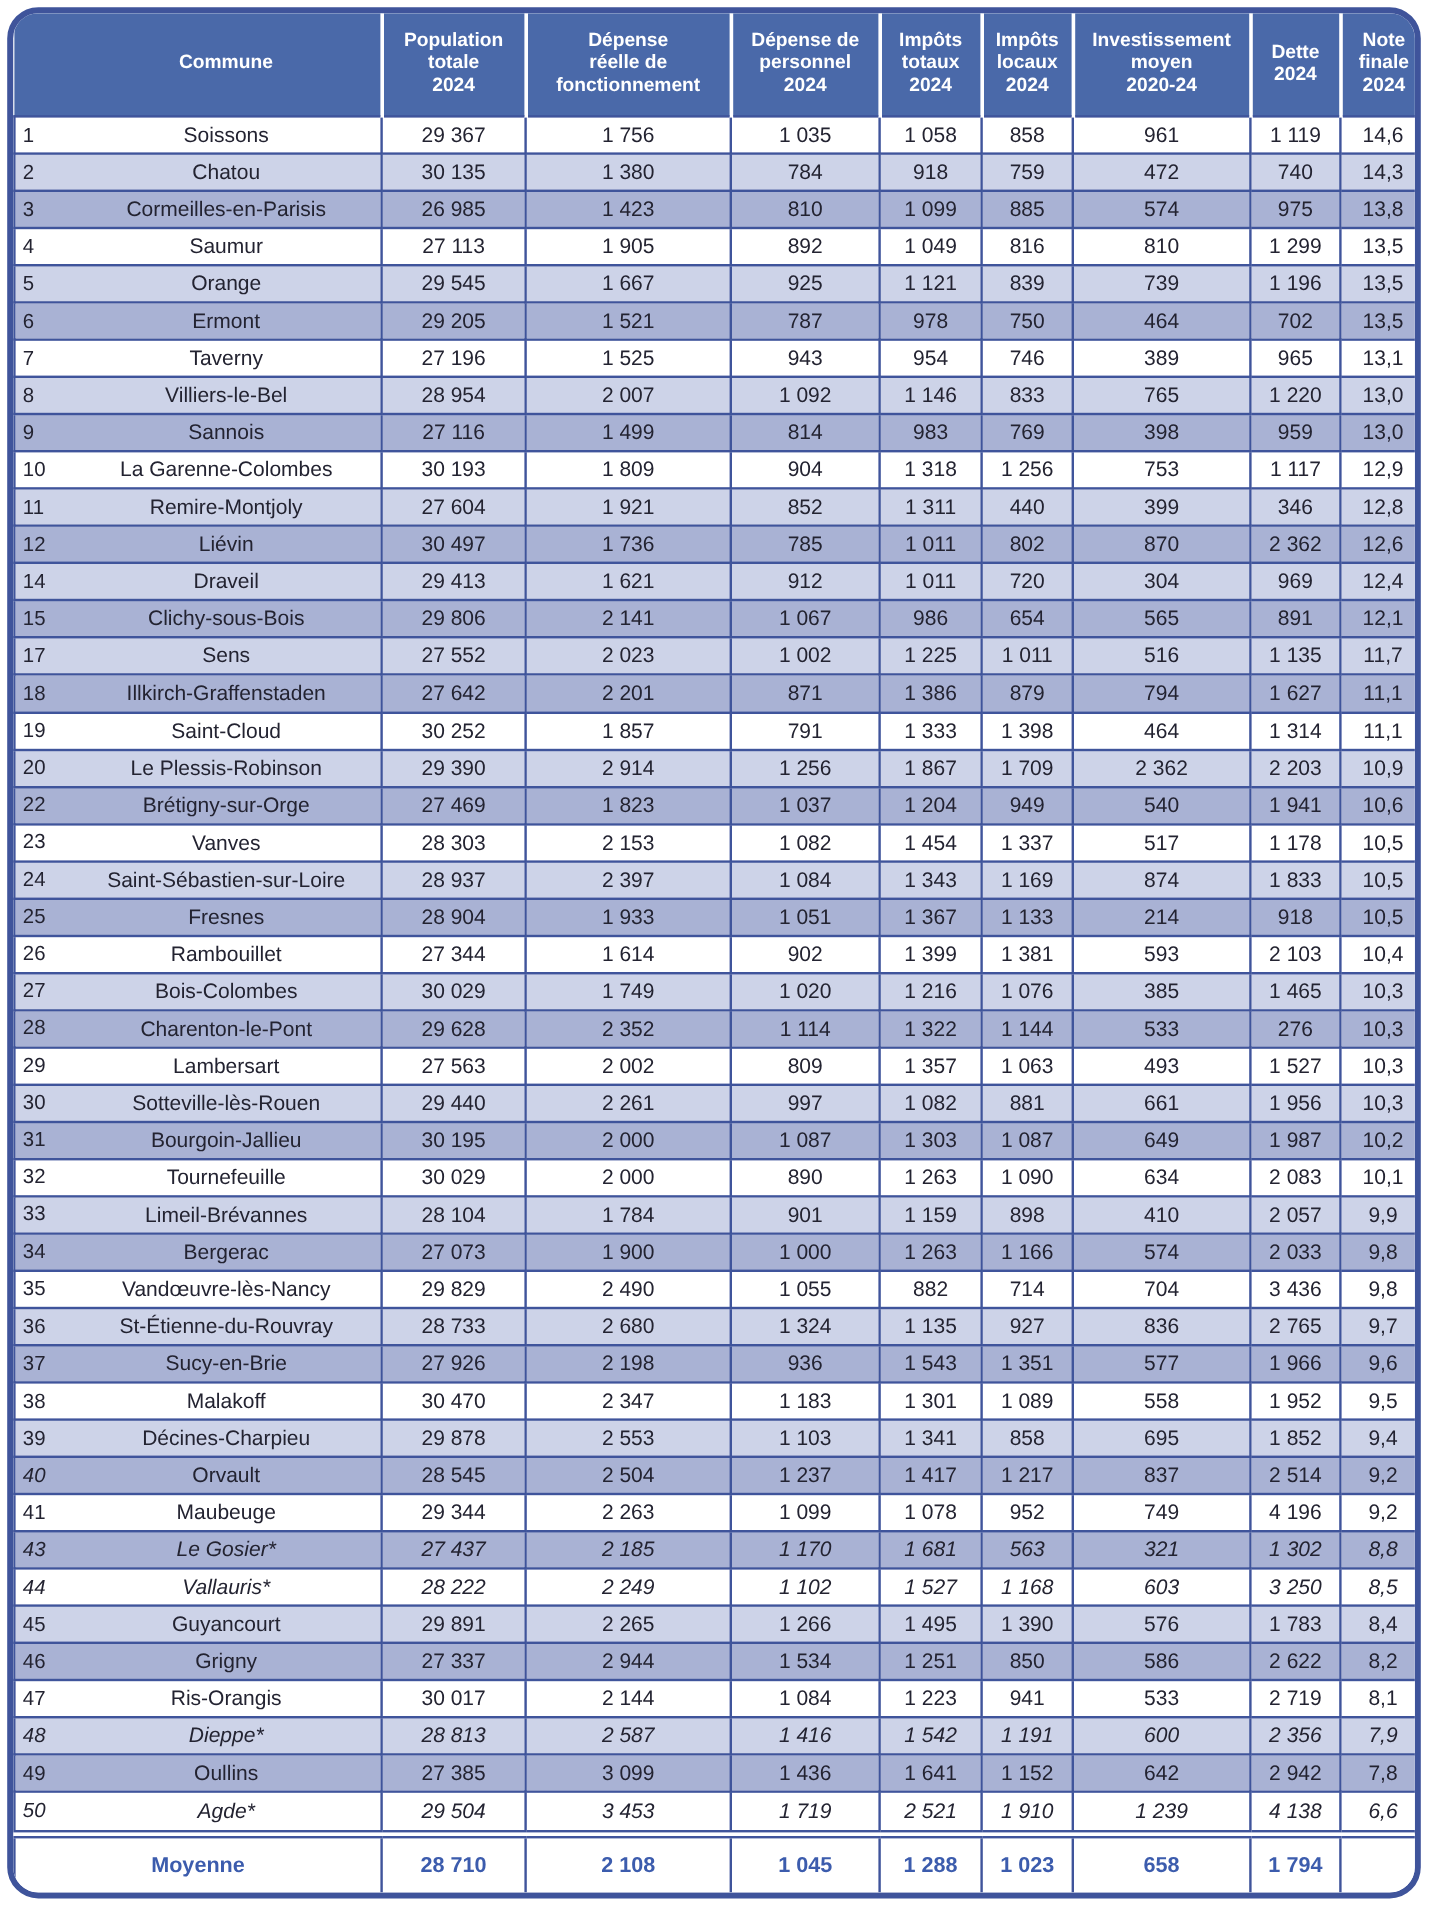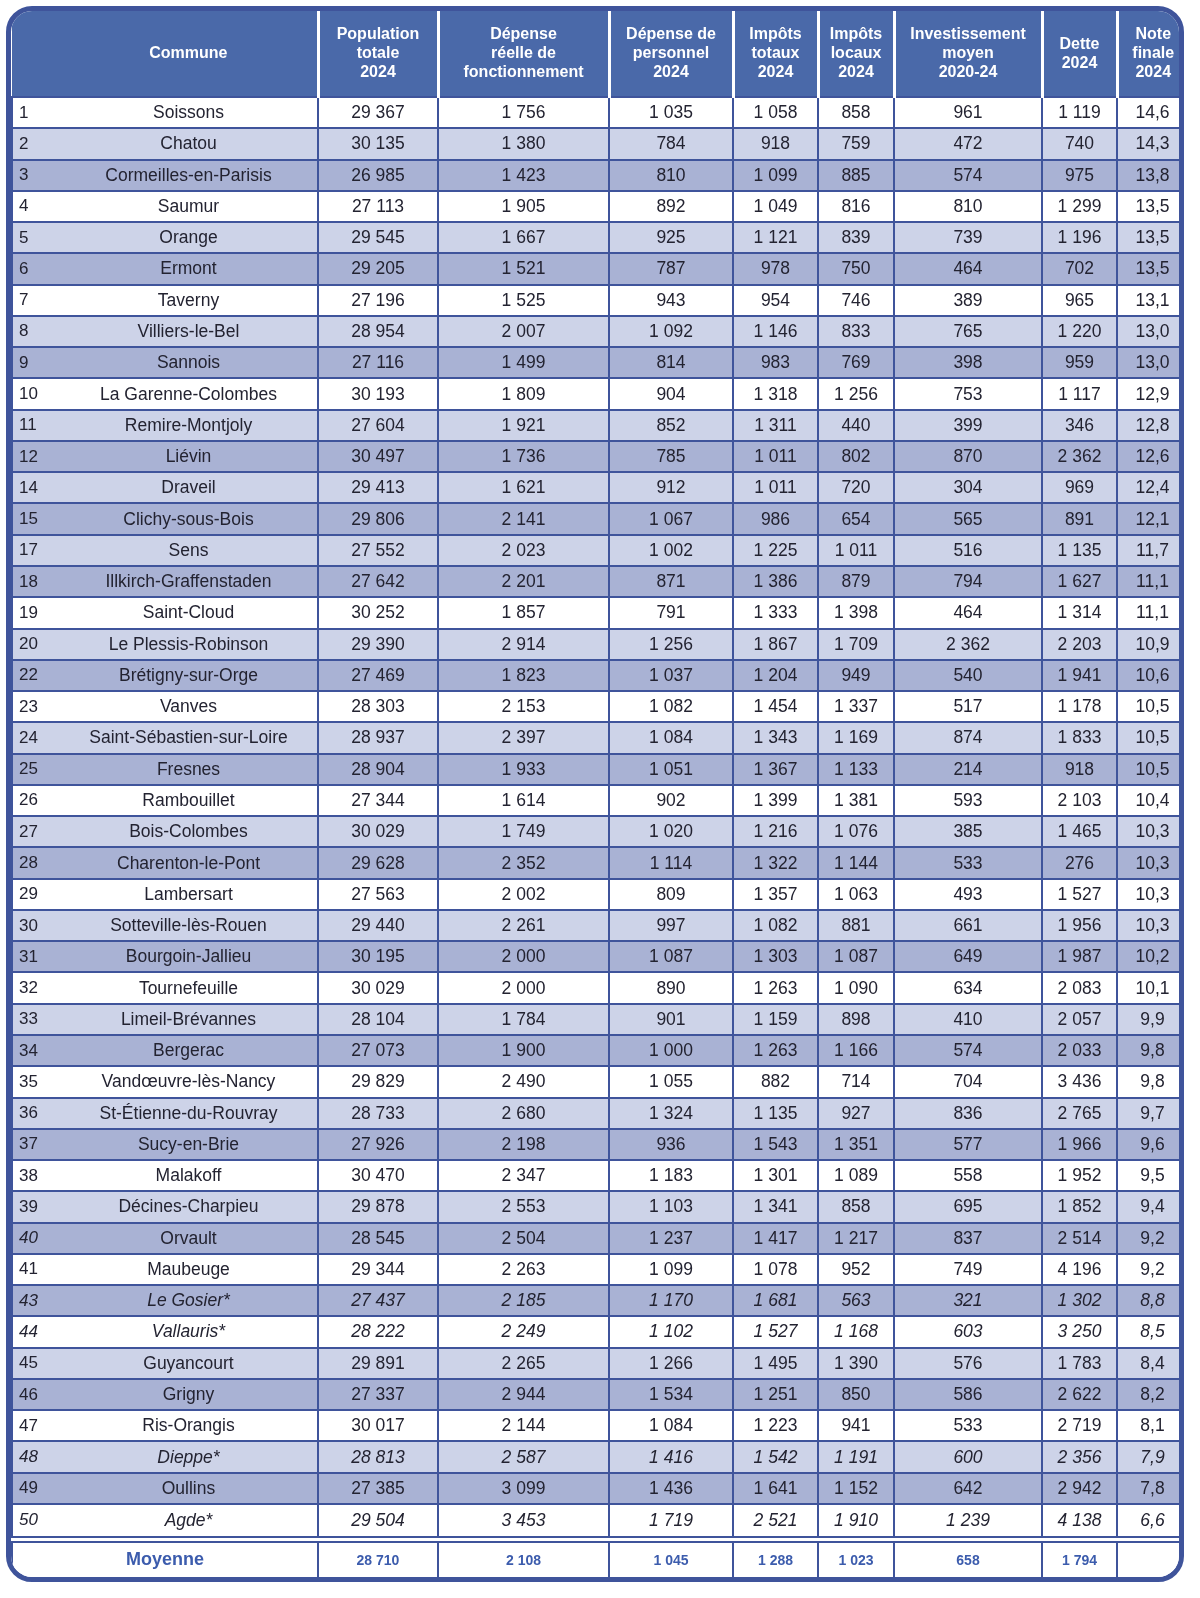--- a/index.html
+++ b/index.html
@@ -35,25 +35,25 @@
     text-align:left;padding-left:6px;border-right:hidden;font-size:17px;
   }
   td.name{border-left:hidden;}
   td.note{font-weight:400;}
   tr.r-w{background:#ffffff;}
   tr.r-l{background:#cdd3e8;}
   tr.r-m{background:#a9b2d4;}
   tr.it td{font-style:italic;}
   td.ital{font-style:italic;}
   
-  tfoot tr{height:38px;}
+  tfoot tr{height:49px;}
   tfoot td{
     background:#ffffff;border:2px solid #3f549b;border-top:7px double #3f549b;
     border-bottom:none;
-    color:#3c5cad;font-weight:700;font-size:14px;text-align:center;vertical-align:middle;
+    color:#3c5cad;font-weight:700;font-size:18px;text-align:center;vertical-align:middle;
   }
   tfoot td.f-label{font-size:18px;}
 </style>
 </head>
 <body>
 
 <div class="frame">
   <table>
     <colgroup>
         <col style="width: 48px;">

